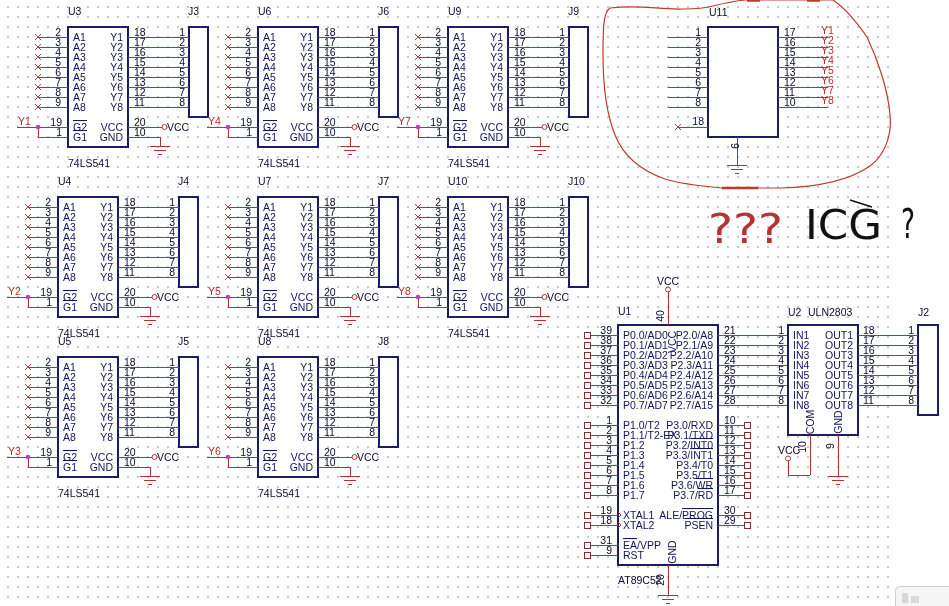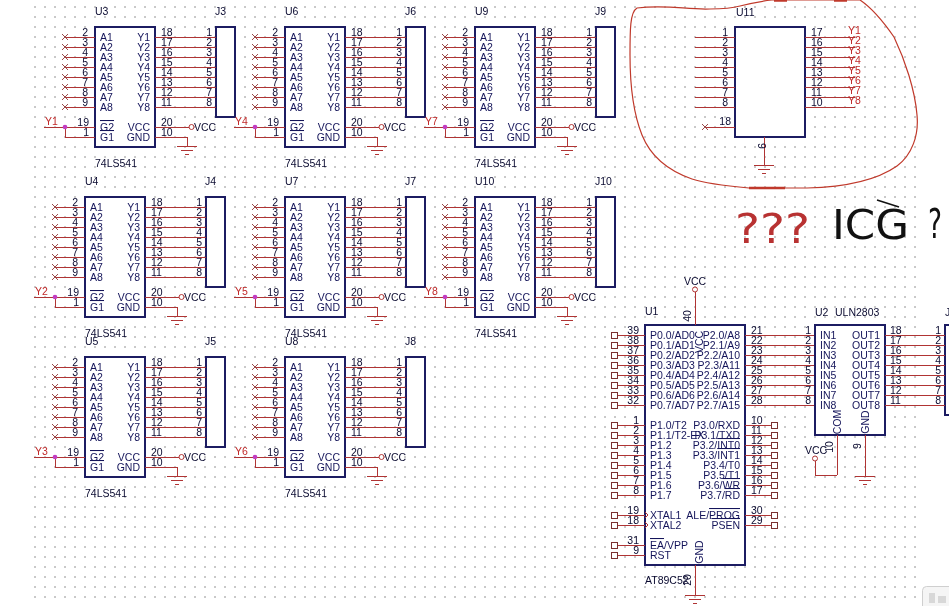--- a/index.html
+++ b/index.html
@@ -3,21 +3,20 @@
   <meta charset="utf-8">
   <style>
     html, body { margin: 0; padding: 0; background: #ffffff; }
     body { width: 949px; height: 606px; overflow: hidden; position: relative; }
     #canvas {
       position: absolute; left: 0; top: 0; width: 892px; height: 606px;
       background-color: #ffffff;
       background-image: radial-gradient(circle, #c9c9c9 0.75px, rgba(255,255,255,0) 1.1px);
       background-size: 10px 10px;
       background-position: 3px 2px;
-      margin-left: 27px;
     }
     svg { position: absolute; left: 0; top: 0; }
     text { font-family: "Liberation Sans", sans-serif; }
     .w { stroke: #b03434; stroke-width: 1; fill: none; shape-rendering: crispEdges; }
     .body { stroke: #1c1c62; stroke-width: 1.2; fill: #ffffff; shape-rendering: crispEdges; }
     .conn { stroke: #1c1c62; stroke-width: 1.2; fill: #ffffff; shape-rendering: crispEdges; }
     .x { stroke: #9a4a4a; stroke-width: 1; }
     .pn { font-size: 10.5px; fill: #0a0a30; }
     .pl { font-size: 10.5px; fill: #14145a; }
     .ref { font-size: 10.5px; fill: #0a0a30; }

